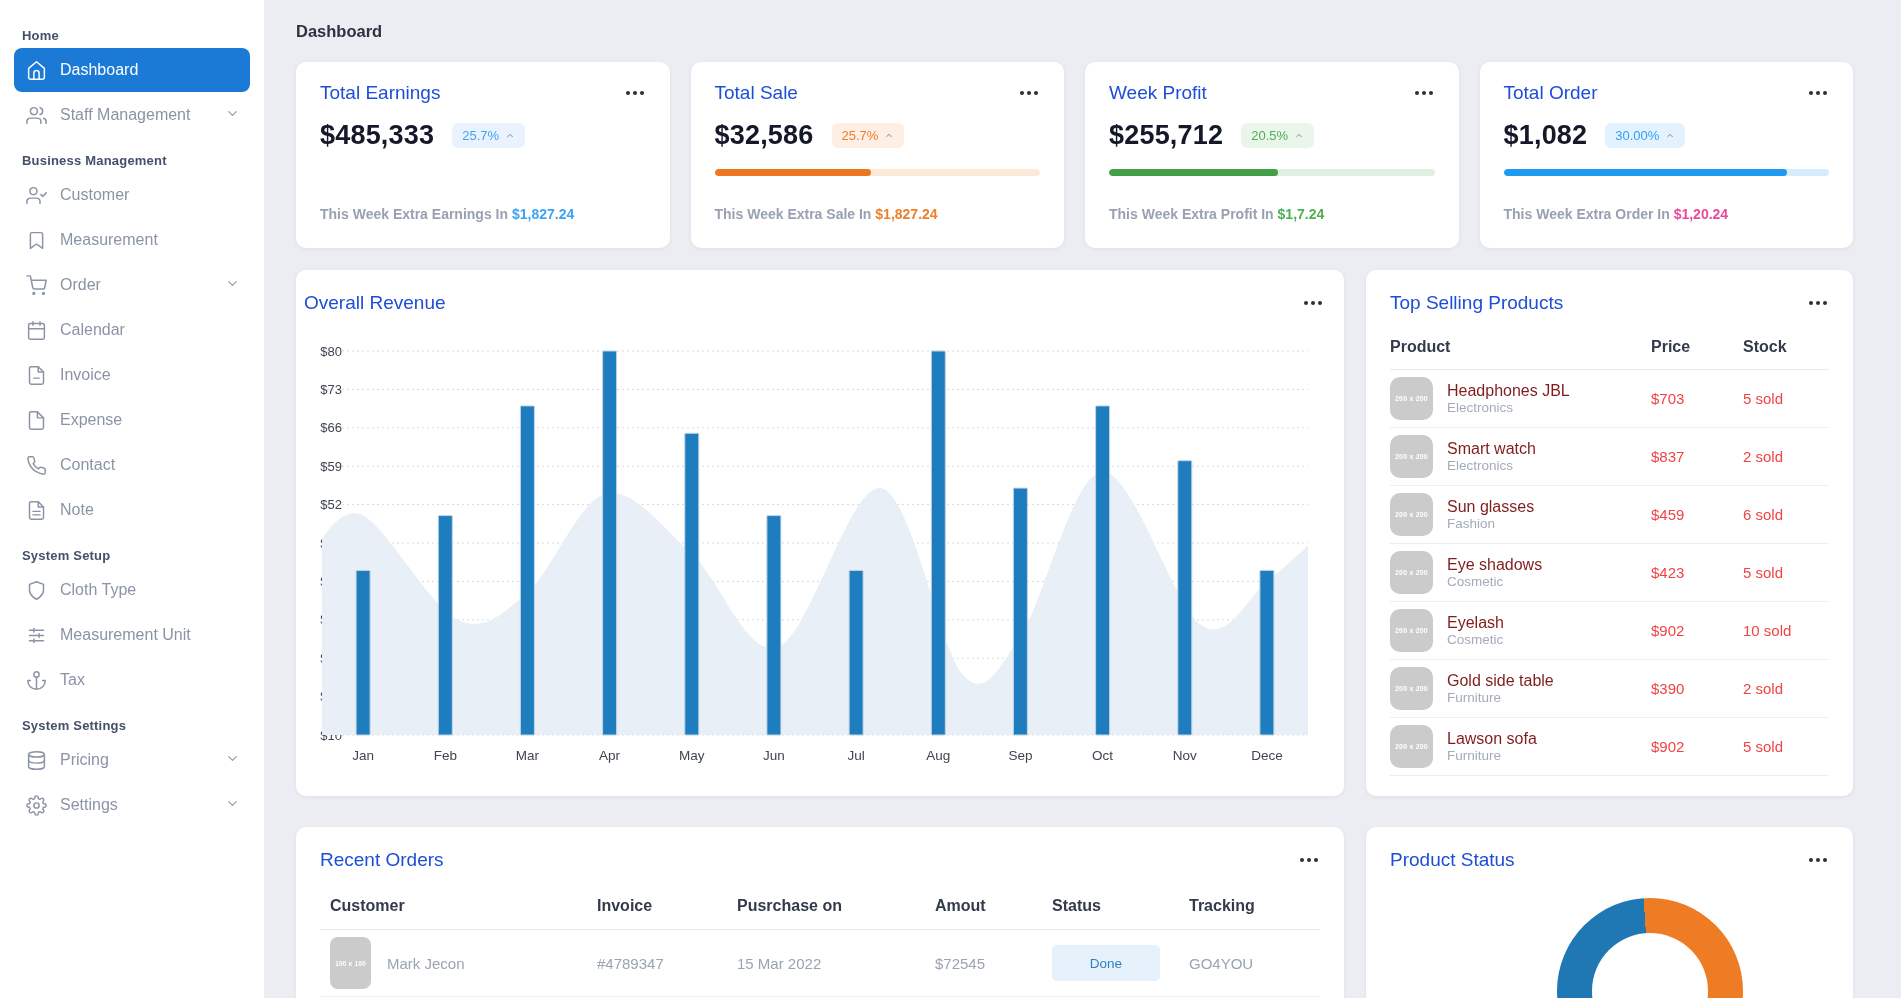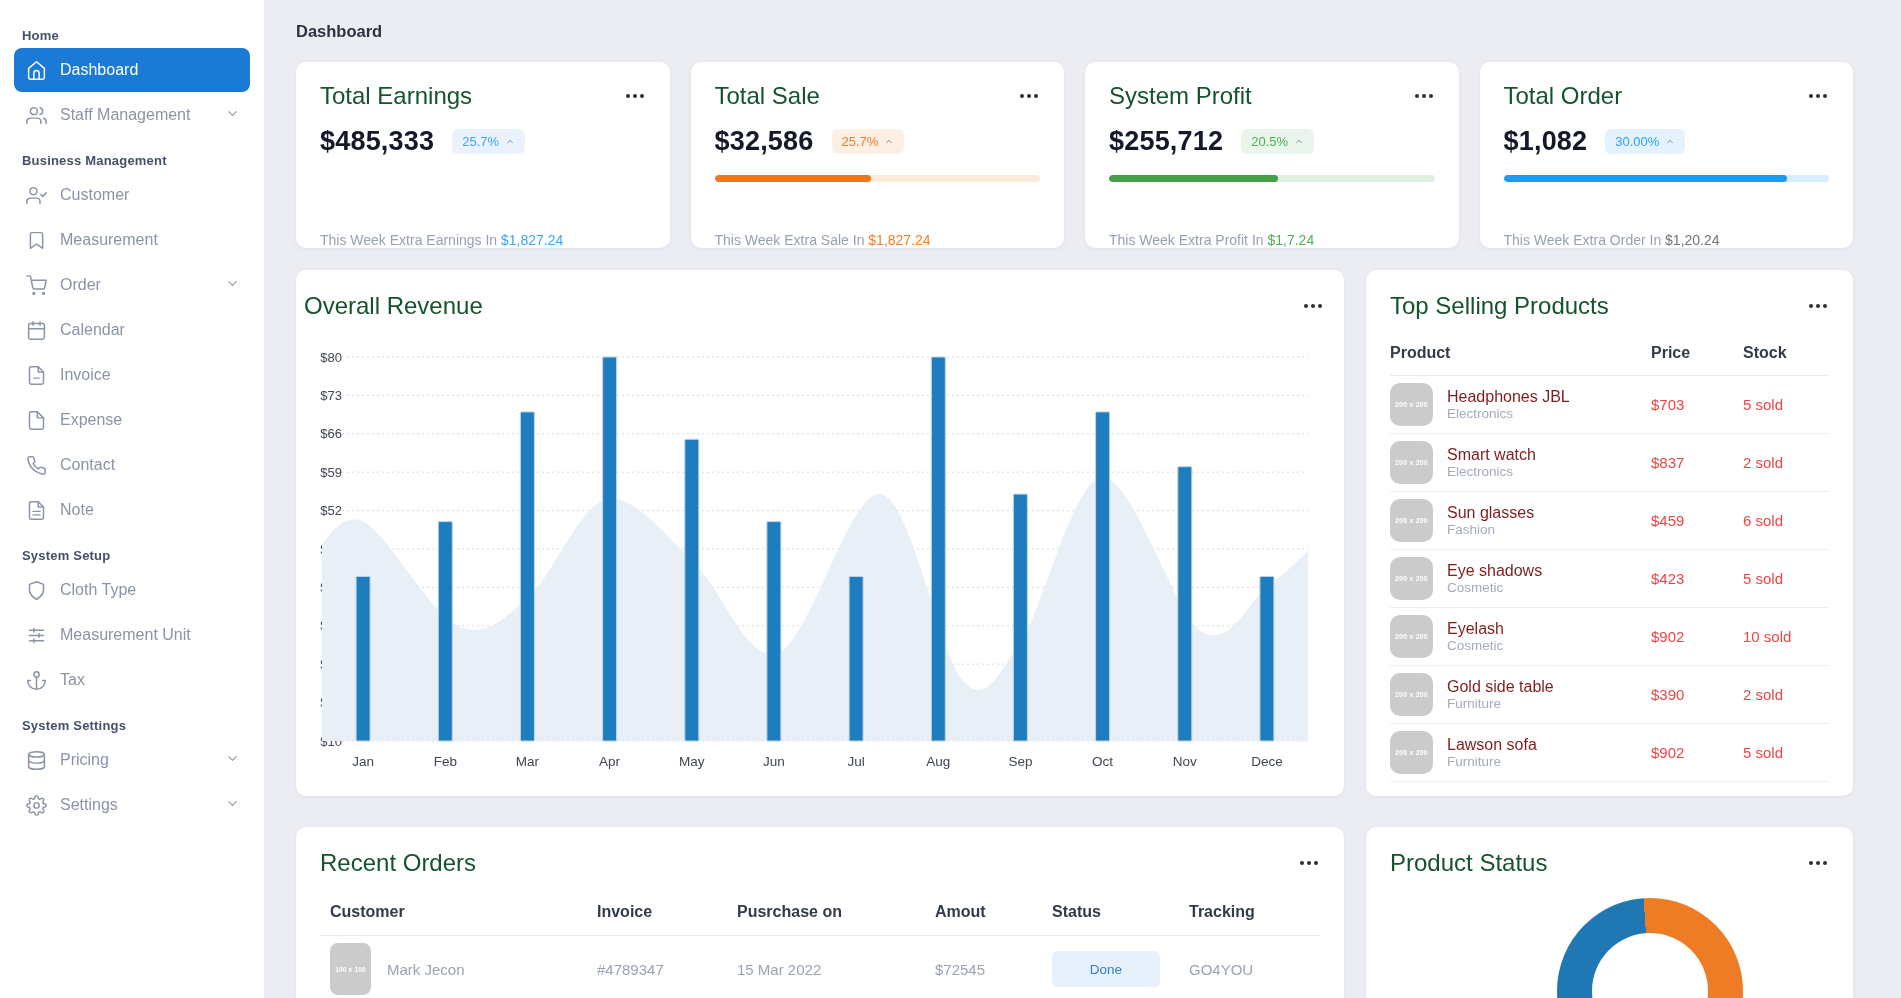--- a/index.html
+++ b/index.html
@@ -36,37 +36,37 @@
   
   .content{flex:1;padding:16px 48px 0 32px;box-sizing:border-box;}
   .page-title{font-size:16.5px;font-weight:bold;color:#2c3240;margin:6px 0 21px 0;}
 
   .card{
     background:#ffffff;border-radius:10px;
     box-shadow:0 1px 4px rgba(30,42,60,0.06);
     box-sizing:border-box;position:relative;
   }
   .card-head{display:flex;align-items:center;justify-content:space-between;}
-  .card-title{font-size:24px;font-weight:500;color:#14532d;}
+  .card-title{font-size:19px;font-weight:500;color:#1d4ed8;}
   .dots{display:flex;gap:3px;align-items:center;cursor:pointer;padding:4px 2px;}
   .dots i{width:4px;height:4px;border-radius:50%;background:#2f2f2f;display:block;}
 
   
   .stat-row{display:flex;gap:21px;}
   .stat-card{flex:1;height:186px;padding:20px 24px;}
   .stat-value-row{display:flex;align-items:center;gap:18px;margin-top:16px;}
   .stat-value{font-size:27px;font-weight:bold;color:#14192a;letter-spacing:.2px;}
   .stat-badge{
     display:inline-flex;align-items:center;gap:6px;
     font-size:13px;border-radius:6px;padding:5px 10px;font-weight:500;
   }
   .stat-badge svg{width:10px;height:8px;stroke:#4a5568;fill:none;stroke-width:2;stroke-linecap:round;stroke-linejoin:round;}
   .stat-progress{height:7px;border-radius:4px;margin-top:18px;overflow:hidden;}
   .stat-progress .fill{height:100%;border-radius:4px;}
-  .stat-footer{position:absolute;left:24px;bottom:0;font-size:14px;color:#98a1b1;}
+  .stat-footer{position:absolute;left:24px;bottom:26px;font-size:14px;color:#98a1b1;font-weight:bold;}
 
   
   .mid-row{display:flex;gap:22px;margin-top:22px;}
   .revenue-card{width:1048px;height:526px;padding:22px 20px 0 8px;}
   .products-card{width:487px;height:526px;padding:22px 24px 4px 24px;}
 
   .revenue-svg{display:block;margin-top:10px;}
   .revenue-svg text{font-family:"Liberation Sans","DejaVu Sans",sans-serif;}
 
   
@@ -315,21 +315,21 @@
                 <polyline points="5 14 12 7 19 14"></polyline>
               </svg></span>
           </div>
           <div class="stat-progress" style="background:#fcead9">
             <div class="fill" style="width:48%;background:#ed7621"></div>
           </div>
           <div class="stat-footer">This Week Extra Sale In <span style="color:#ef7e28">$1,827.24</span></div>
         </section>
         <section class="card stat-card">
           <div class="card-head">
-            <div class="card-title">System Profit</div>
+            <div class="card-title">Week Profit</div>
             <div class="dots">
               <i></i>
               <i></i>
               <i></i>
             </div>
           </div>
           <div class="stat-value-row">
             <span class="stat-value">$255,712</span>
             <span class="stat-badge" style="background:#eaf6eb;color:#4daf52">20.5%<svg viewBox="0 0 24 24">
                 <polyline points="5 14 12 7 19 14"></polyline>
@@ -351,21 +351,21 @@
           </div>
           <div class="stat-value-row">
             <span class="stat-value">$1,082</span>
             <span class="stat-badge" style="background:#e4f2fe;color:#2ea1f6">30.00%<svg viewBox="0 0 24 24">
                 <polyline points="5 14 12 7 19 14"></polyline>
               </svg></span>
           </div>
           <div class="stat-progress" style="background:#d7ecfd">
             <div class="fill" style="width:87%;background:#1d9bf0"></div>
           </div>
-          <div class="stat-footer">This Week Extra Order In <span style="color:#737373">$1,20.24</span></div>
+          <div class="stat-footer">This Week Extra Order In <span style="color:#ec4899">$1,20.24</span></div>
         </section>
       </div>
 
     <div class="mid-row">
 
       <section class="card revenue-card">
         <div class="card-head">
           <div class="card-title">Overall Revenue</div>
           <div class="dots">
               <i></i>

